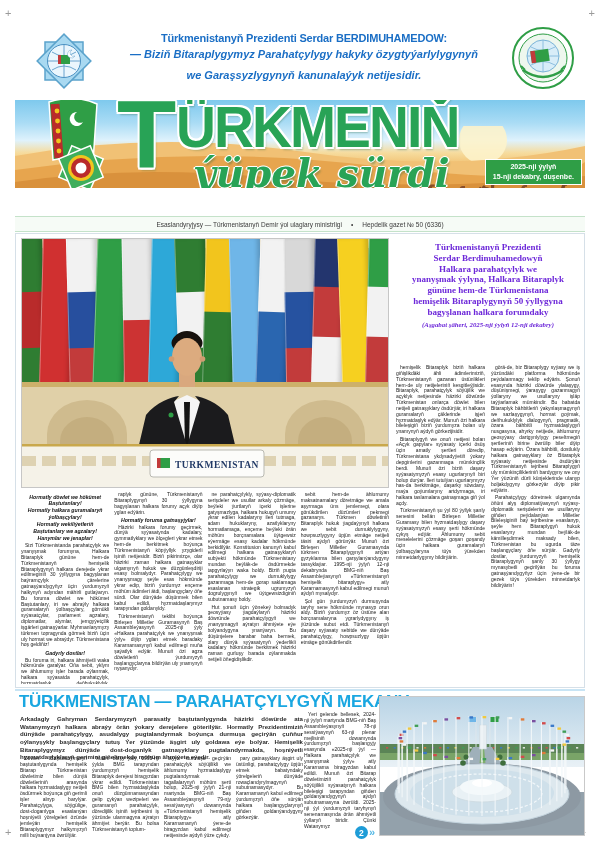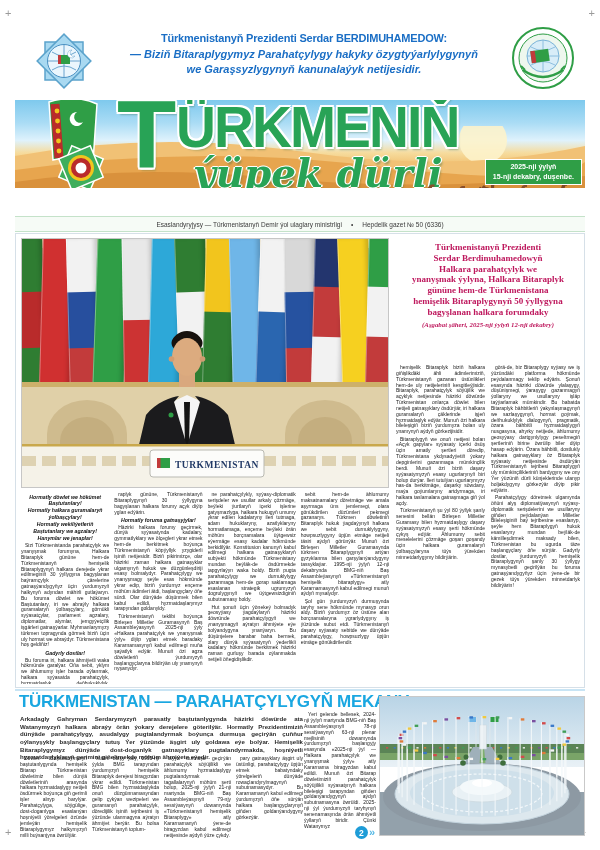--- a/index.html
+++ b/index.html
@@ -27,21 +27,21 @@
   .date-box{position:absolute;right:3px;bottom:3px;background:#2f9e46;border:1px solid #ffffff;color:#fff;
     font-size:7px;font-weight:bold;text-align:center;line-height:1.4;padding:2px 7px;}
   .founder{position:absolute;left:15px;top:216px;width:570px;height:14px;background:#f6fbf6;border-top:1px solid #c4e2c9;border-bottom:1px solid #c4e2c9;
     display:flex;align-items:center;justify-content:center;gap:9px;font-size:6.5px;color:#3a3a3a;}
   
   .speech{position:absolute;left:15px;top:233px;width:570px;height:455px;border:1px solid #d6e0e8;box-sizing:border-box;}
   .photo{position:absolute;left:5px;top:4px;width:368px;height:250px;overflow:hidden;border:1px solid #c6c6c6;box-sizing:border-box;background:#e0d0a8;}
   .flag-row{position:absolute;left:-6px;top:-2px;width:380px;height:170px;display:flex;}
   .flag{flex:1;margin:0 -2px;border-left:1px solid rgba(255,255,255,.35);box-shadow:inset -3px 0 4px rgba(0,0,0,.18);}
   .photo-scene{position:absolute;left:0;top:0;}
-  .g-block{position:absolute;left:380px;top:8px;width:184px;height:120px;text-align:center;color:#be185d;font-family:"Liberation Serif",serif;}
+  .g-block{position:absolute;left:380px;top:8px;width:184px;height:120px;text-align:center;color:#6d28d9;font-family:"Liberation Serif",serif;}
   .g-line{font-size:9px;font-weight:bold;line-height:1.2;}
   .g-word{font-size:17px;font-weight:bold;letter-spacing:1.5px;margin-top:2px;}
   .g-date{font-size:6.8px;font-style:italic;font-weight:bold;margin-top:3px;}
   .cols14{position:absolute;left:5px;top:258px;width:368px;height:192px;display:flex;gap:5px;overflow:hidden;}
   .cols56{position:absolute;left:380px;top:131px;width:184px;height:319px;display:flex;gap:6px;overflow:hidden;}
   .col{flex:1;overflow:hidden;}
   .col .p{font-size:5px;line-height:1.17;text-align:justify;color:#1b1b1b;margin:0 0 1.5px;text-indent:4px;}
   .col .h{font-size:5.2px;line-height:1.2;font-weight:bold;font-style:italic;text-align:center;margin:1.5px 0;color:#111;}
   
   .sep{position:absolute;left:15px;top:689px;width:570px;height:2px;background:#c8e4f4;}
@@ -71,21 +71,21 @@
     <rect x="14" y="14" width="38" height="38" fill="#a9d9f1" stroke="#5ba3cc" stroke-width="1.5" transform="rotate(45 33 33)"></rect>
     <circle cx="33" cy="33" r="16.5" fill="#eaf6fd" stroke="#4a90c2" stroke-width="1"></circle>
     <path d="M17,33 h32 M33,17 v32 M21,24 q12,8 24,0 M21,42 q12,-8 24,0" stroke="#4a90c2" stroke-width="0.8" fill="none"></path>
     <rect x="27" y="27" width="12" height="9" fill="#2f9e46"></rect>
     <rect x="27" y="27" width="3" height="9" fill="#c23b3b"></rect>
     <path d="M41,22 a4,4 0 1 0 3,6 a3,3 0 1 1 -3,-6" fill="#ffffff" stroke="#4a90c2" stroke-width="0.4"></path>
   </svg>
   <div class="h-text">
     <div class="h-title">Türkmenistanyň Prezidenti Serdar BERDIMUHAMEDOW:</div>
     <div class="h-quote">— Biziň Bitaraplygymyz Parahatçylygy hakyky özygtyýarlylygynyň</div>
-    <div class="h-quote" style="margin-top:0;">we Garaşsyzlygynyň kanunalaýyk netijesidir.</div>
+    <div class="h-quote" style="margin-top:6px;">we Garaşsyzlygynyň kanunalaýyk netijesidir.</div>
   </div>
   <svg class="emb-r" viewBox="0 0 68 68">
     <circle cx="34" cy="32" r="30" fill="#ffffff" stroke="#2f9e46" stroke-width="2"></circle>
     <circle cx="34" cy="32" r="24" fill="#eef7ee" stroke="#2f9e46" stroke-width="1"></circle>
     <circle cx="34" cy="30" r="16" fill="#d8edf8" stroke="#7ab3d8" stroke-width="1"></circle>
     <path d="M18,30 h32 M34,14 v32 M22,21 q12,7 24,0 M22,39 q12,-7 24,0" stroke="#7ab3d8" stroke-width="0.8" fill="none"></path>
     <rect x="22" y="24" width="18" height="12" fill="#2f9e46" transform="rotate(-8 31 30)"></rect>
     <rect x="22" y="24" width="4.5" height="12" fill="#c23b3b" transform="rotate(-8 31 30)"></rect>
     <path d="M14,44 q20,14 40,0" stroke="#2f9e46" stroke-width="2.5" fill="none"></path>
     <path d="M12,40 l4,4 M56,40 l-4,4" stroke="#2f9e46" stroke-width="2" fill="none"></path>
@@ -112,21 +112,21 @@
     <path d="M42,16 a7,7 0 1 0 6,10 a5.5,5.5 0 1 1 -6,-10" fill="#ffffff"></path>
     <g transform="translate(46,72)">
       <rect x="-17" y="-17" width="34" height="34" fill="#3fae5c" stroke="#ffffff" stroke-width="1.5" transform="rotate(22.5)"></rect>
       <rect x="-17" y="-17" width="34" height="34" fill="#3fae5c" stroke="#ffffff" stroke-width="1.5" transform="rotate(67.5)"></rect>
       <circle r="13" fill="#f2c51d"></circle>
         <circle r="10" fill="#b92b2b"></circle>
         <circle r="5.5" fill="#ffffff"></circle>
     </g>
   </svg>
   <div class="mast-title"><span class="mt-initial">T</span><span class="mt-rest">ÜRKMENIŇ</span></div>
-  <div class="mast-script">ýüpek dürli</div>
+  <div class="mast-script">ýüpek sürdi</div>
   <svg class="camels" width="160" height="42" viewBox="0 0 160 42">
     <defs>
       <path id="camel" d="M2,19 Q2,12 6,11 Q7,6 9,9 Q11,4 13,8 Q17,8 18,11 L18,7 Q18,3 21,2 L24,2 L24,4 L22,4 L21,7 L21,12 Q20,15 17,15 L17.5,20 L16,20 L15,15 L9,15 L8.5,20 L7,20 L6,15 Q3,15 3,19 Z"></path>
     </defs>
     <use href="#camel" x="0" y="14" fill="#8a4f2a" transform="scale(1.15)"></use>
     <use href="#camel" x="34" y="18" fill="#8a4f2a"></use>
     <use href="#camel" x="62" y="12" fill="#7f4825" transform="scale(1.05)"></use>
     <use href="#camel" x="96" y="17" fill="#8a4f2a"></use>
     <use href="#camel" x="122" y="14" fill="#7f4825" transform="scale(1.1)"></use>
   </svg>

